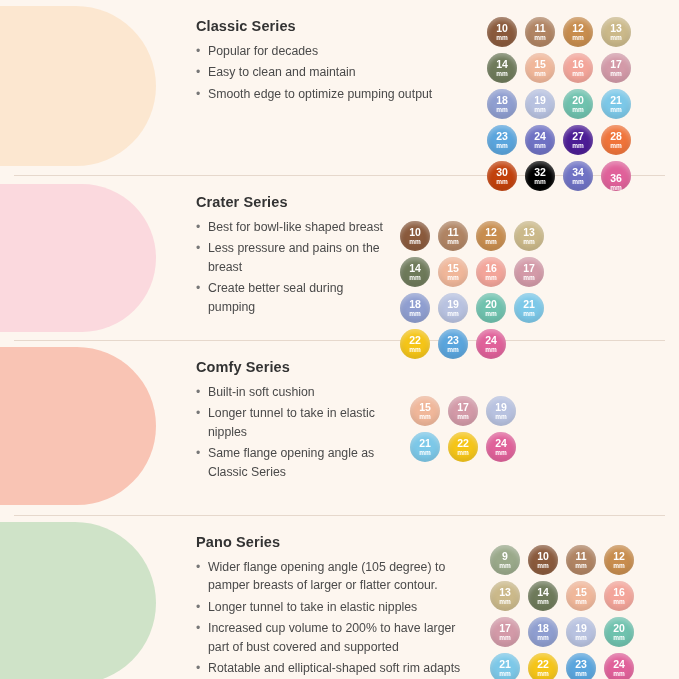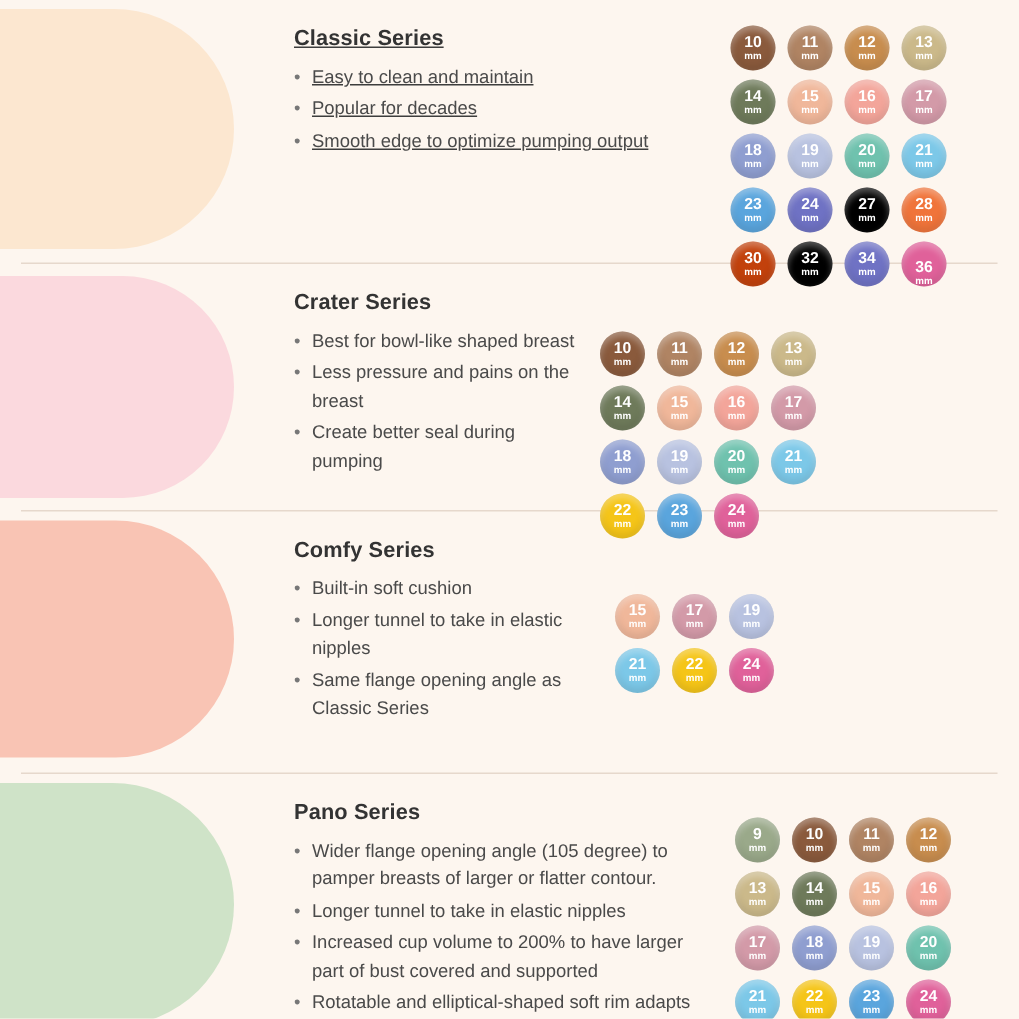--- a/index.html
+++ b/index.html
@@ -97,25 +97,25 @@
     <div class="imgbox">
       <div class="blob" style="top:6px; height:160px; width:196px; background:#fce7d0;"></div>
       <svg class="flange" viewBox="0 0 196 175">
         <g fill="#ffffff" fill-opacity="0.92" stroke="#dfe3e6" stroke-width="1.6">
           <path d="M62 140 C62 108, 74 86, 86 76 L86 34 C86 26 92 22 100 22 L116 22 C124 22 130 26 130 34 L130 76 C142 86 154 108 154 140 C154 146 140 150 108 150 C76 150 62 146 62 140 Z"></path>
         </g>
         <ellipse cx="108" cy="140" rx="46" ry="9" fill="#ffffff" fill-opacity="0.95" stroke="#dfe3e6" stroke-width="1.4"></ellipse>
         <rect x="92" y="28" width="7" height="48" fill="#ffffff" fill-opacity="0.8"></rect>
       </svg>
     </div>
-    <div class="textbox" style="padding-right:8px;text-decoration:underline;">
+    <div class="textbox" style="padding-right:8px;">
       <h3 class="series-title">Classic Series</h3>
       <ul class="bullets">
+        <li>Popular for decades</li>
         <li>Easy to clean and maintain</li>
-        <li>Popular for decades</li>
         <li>Smooth edge to optimize pumping output</li>
       </ul>
     </div>
     <div class="chips" style="width:196px; padding-right:12px;">
         <div class="chip" style="background: rgb(138, 90, 60);">
           <span class="n">10</span>
           <span class="mm">mm</span>
         </div>
         <div class="chip" style="background: rgb(176, 132, 99);">
           <span class="n">11</span>
@@ -162,21 +162,21 @@
           <span class="mm">mm</span>
         </div>
         <div class="chip" style="background: rgb(90, 165, 221);">
           <span class="n">23</span>
           <span class="mm">mm</span>
         </div>
         <div class="chip" style="background: rgb(111, 114, 196);">
           <span class="n">24</span>
           <span class="mm">mm</span>
         </div>
-        <div class="chip" style="background: #000000; text-align: right;">
+        <div class="chip" style="background: #4c1d95; text-align: right;">
           <span class="n">27</span>
           <span class="mm">mm</span>
         </div>
         <div class="chip" style="background: rgb(240, 116, 58);">
           <span class="n">28</span>
           <span class="mm">mm</span>
         </div>
         <div class="chip" style="background: #c2410c;">
           <span class="n">30</span>
           <span class="mm">mm</span>

